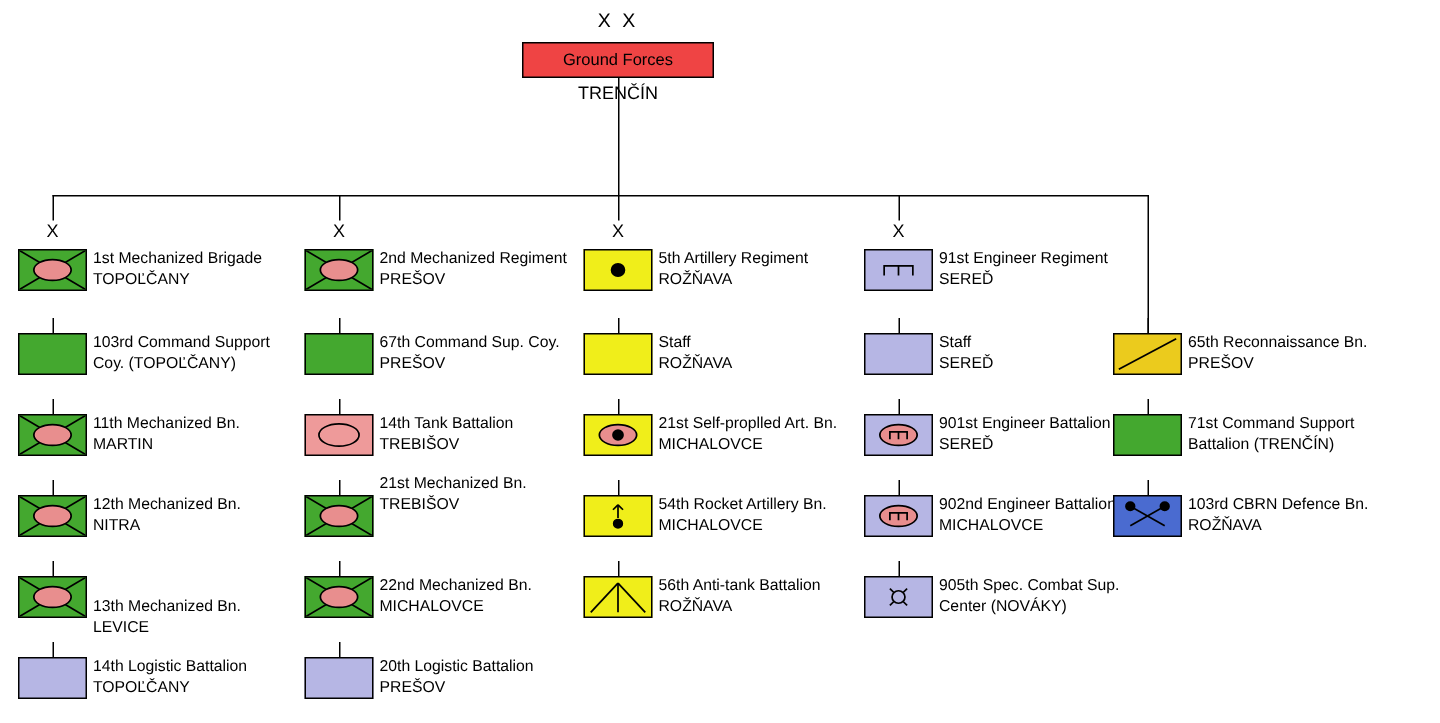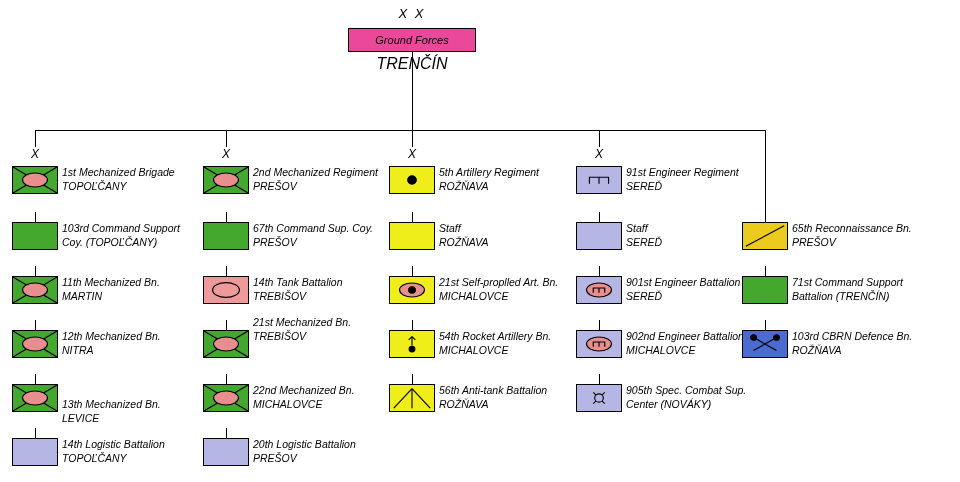--- a/index.html
+++ b/index.html
@@ -1,37 +1,37 @@
 <!DOCTYPE html>
 <html><head>
 <meta charset="utf-8">
 <style>
   html,body{margin:0;padding:0;background:#fff;}
   .stage{position:relative;width:960px;height:482px;background:#ffffff;overflow:hidden;
-         font-family:"Liberation Sans",sans-serif;color:#000;font-style:italic;}
+         font-family:"Liberation Sans",sans-serif;color:#000;}
   .line{position:absolute;background:#000;}
   .v{width:1px;}
   .h{height:1px;}
   .topech{position:absolute;left:348px;top:6px;width:128px;text-align:center;
           font-size:13px;letter-spacing:2px;}
   .topbox{position:absolute;left:348px;top:28px;width:128px;height:24px;
           border:1px solid #000;box-sizing:border-box;display:flex;
           align-items:center;justify-content:center;font-size:11px;}
-  .toploc{position:absolute;left:348px;top:55px;width:128px;text-align:center;font-size:16px;}
+  .toploc{position:absolute;left:348px;top:55px;width:128px;text-align:center;font-size:12px;}
   .colech{position:absolute;top:147px;width:24px;text-align:center;font-size:12px;}
   .ubox{position:absolute;width:46px;height:28px;border:1px solid #000;box-sizing:border-box;}
   .ubox svg{display:block;width:100%;height:100%;}
   .lbl{position:absolute;font-size:10.5px;line-height:13.5px;white-space:nowrap;}
 </style>
 </head>
 <body>
 
 <div class="stage">
   <div class="topech">X X</div>
-  <div class="topbox" style="background: #ec4899;">
+  <div class="topbox" style="background: #ef4444;">
     <span>Ground Forces</span>
   </div>
   <div class="toploc">TRENČÍN</div>
 
   <div class="line v" style="left:412px;top:52px;height:78px;"></div>
   <div class="line h" style="left:35px;top:130px;width:731px;"></div>
 
   <div id="columns">
       <div class="line v" style="left:35px;top:130px;height:17px"></div>
       <div class="colech" style="left:23px">X</div>

